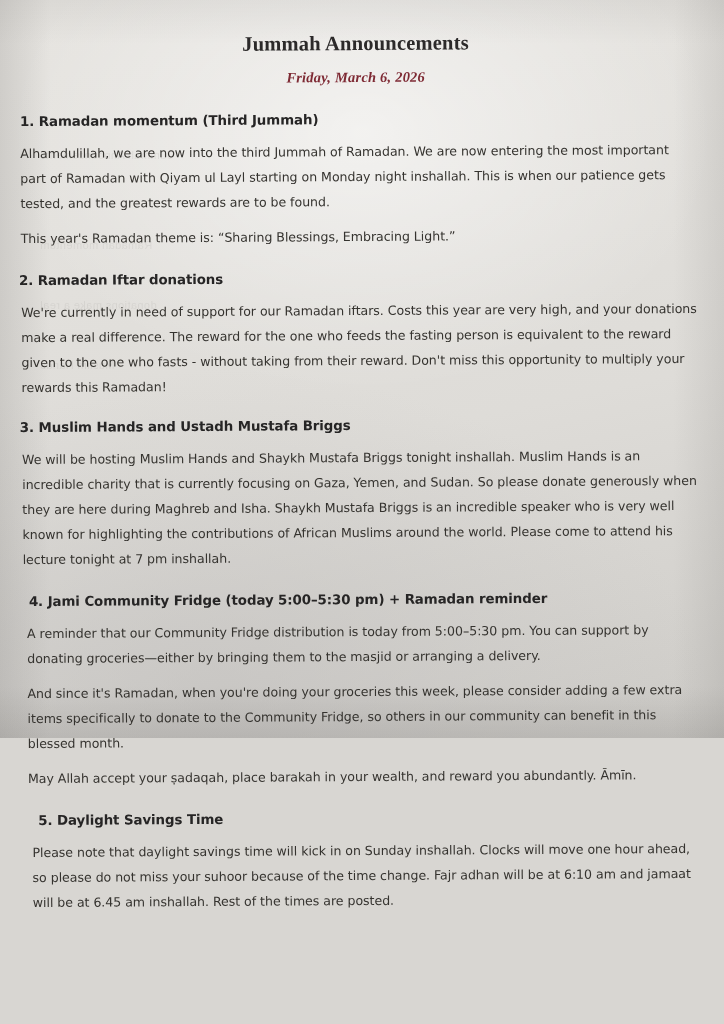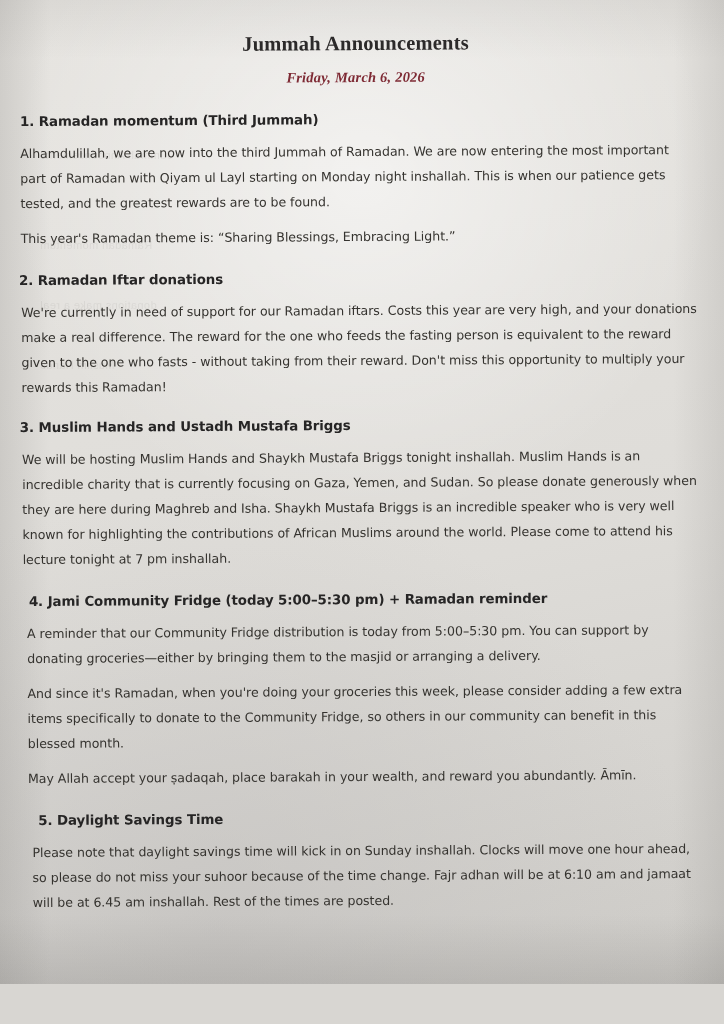--- a/index.html
+++ b/index.html
@@ -11,21 +11,21 @@
     height: 1024px;
     overflow: hidden;
     background: #d8d6d2;
     font-family: "DejaVu Sans", sans-serif;
   }
 
   
   #sheet {
     position: relative;
     width: 724px;
-    height: 984px;
+    height: 738px;
     background:
       radial-gradient(ellipse 70% 50% at 50% 18%, rgba(255,255,255,0.55), rgba(255,255,255,0) 70%),
       radial-gradient(ellipse 90% 60% at 30% 95%, rgba(190,188,186,0.55), rgba(255,255,255,0) 75%),
       linear-gradient(168deg, #e6e4e0 0%, #e3e1dd 28%, #dedcd8 58%, #d5d3cf 82%, #cdcbc7 100%);
     box-sizing: border-box;
     padding: 0;
   }
 
   
   #bleed {

